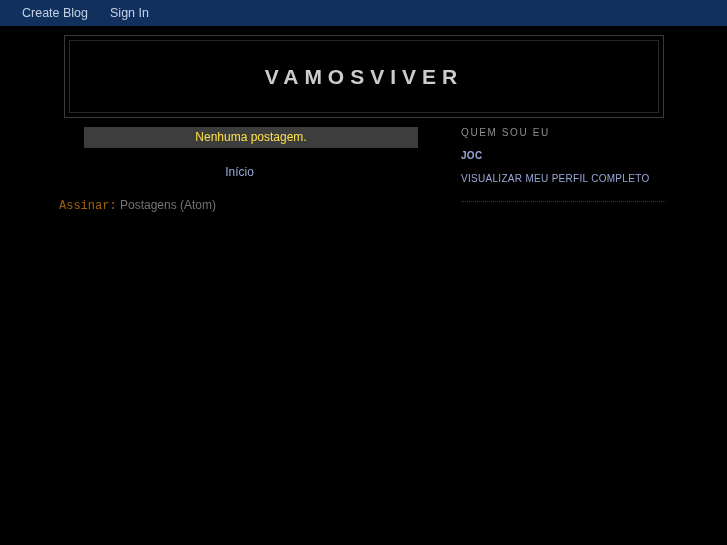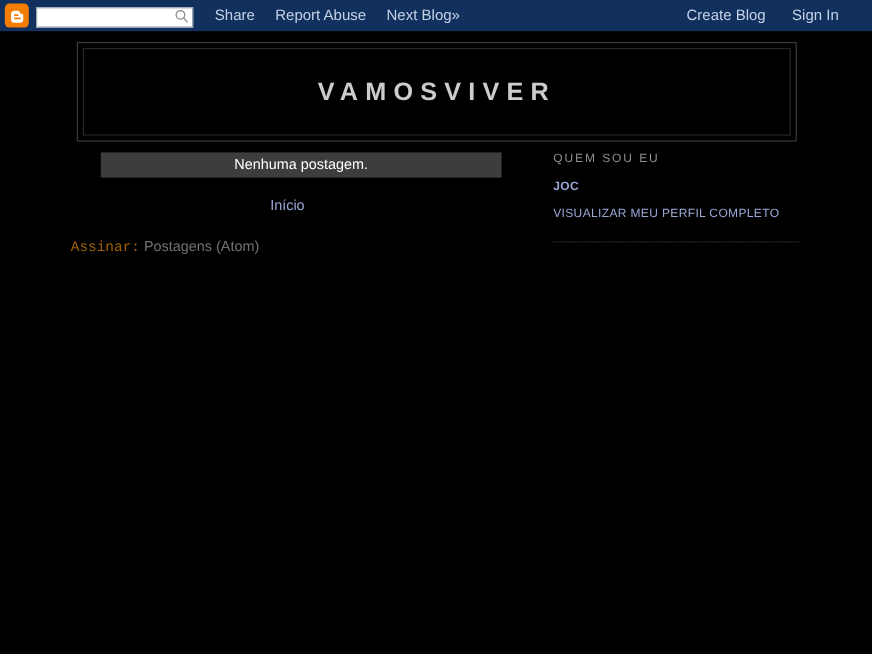--- a/index.html
+++ b/index.html
@@ -156,21 +156,21 @@
   
   .status-msg-wrap {
     position: relative;
     left: 27px;
     width: 334px;
     background: #3d3d3d;
     text-align: center;
   }
   .status-msg-body {
     padding: 3px 6px 4px 6px;
-    color: #ffffff;
+    color: #fde047;
     font-size: 12px;
   }
 
   
   #blog-pager {
     margin-top: 14px;
     text-align: center;
     width: 365px;
   }
   .pager-link {
@@ -228,41 +228,20 @@
     margin-top: 17px;
     width: 205px;
     height: 1px;
     border-top: 1px dotted #3a3a3a;
   }
 </style>
 </head>
 <body>
 
 <div id="navbar">
-  <div id="navbar-left">
-
-    <a class="blogger-logo" href="#">
-      <svg width="13" height="13" viewBox="0 0 16 16" aria-hidden="true">
-        <path d="M4.6 2.4h4.2c0.9 0 1.6 0.7 1.6 1.6s0.7 1.6 1.6 1.6h0.4c0.9 0 1.6 0.7 1.6 1.6v4.4c0 1.7-1.4 3.1-3.1 3.1H4.6C2.9 14.7 1.5 13.3 1.5 11.6V5.5C1.5 3.8 2.9 2.4 4.6 2.4z" fill="#ffffff"></path>
-        <path d="M5.3 6.0h3.1c0.5 0 0.9 0.4 0.9 0.9s-0.4 0.9-0.9 0.9H5.3c-0.5 0-0.9-0.4-0.9-0.9S4.8 6.0 5.3 6.0z M5.3 9.4h5.3c0.5 0 0.9 0.4 0.9 0.9s-0.4 0.9-0.9 0.9H5.3c-0.5 0-0.9-0.4-0.9-0.9S4.8 9.4 5.3 9.4z" fill="#f57d00"></path>
-      </svg>
-    </a>
-
-    <div class="search-wrap">
-      <input class="search-input" type="text" placeholder="" style="">
-      <svg class="search-icon" viewBox="0 0 16 16" aria-hidden="true">
-        <circle cx="6.6" cy="6.6" r="4.4" fill="none" stroke="#8a8a8a" stroke-width="1.3"></circle>
-        <line x1="9.9" y1="9.9" x2="14" y2="14.3" stroke="#8a8a8a" stroke-width="1.3"></line>
-      </svg>
-    </div>
-
-    <a class="nav-link" href="#">Share</a>
-    <a class="nav-link" href="#">Report Abuse</a>
-    <a class="nav-link" href="#">Next Blog»</a>
-  </div>
 
   <div id="navbar-right">
     <a class="nav-link" href="#">Create Blog</a>
     <a class="nav-link" href="#">Sign In</a>
   </div>
 </div>
 
 <div id="outer-wrapper">
 
   <div id="header-wrapper">

